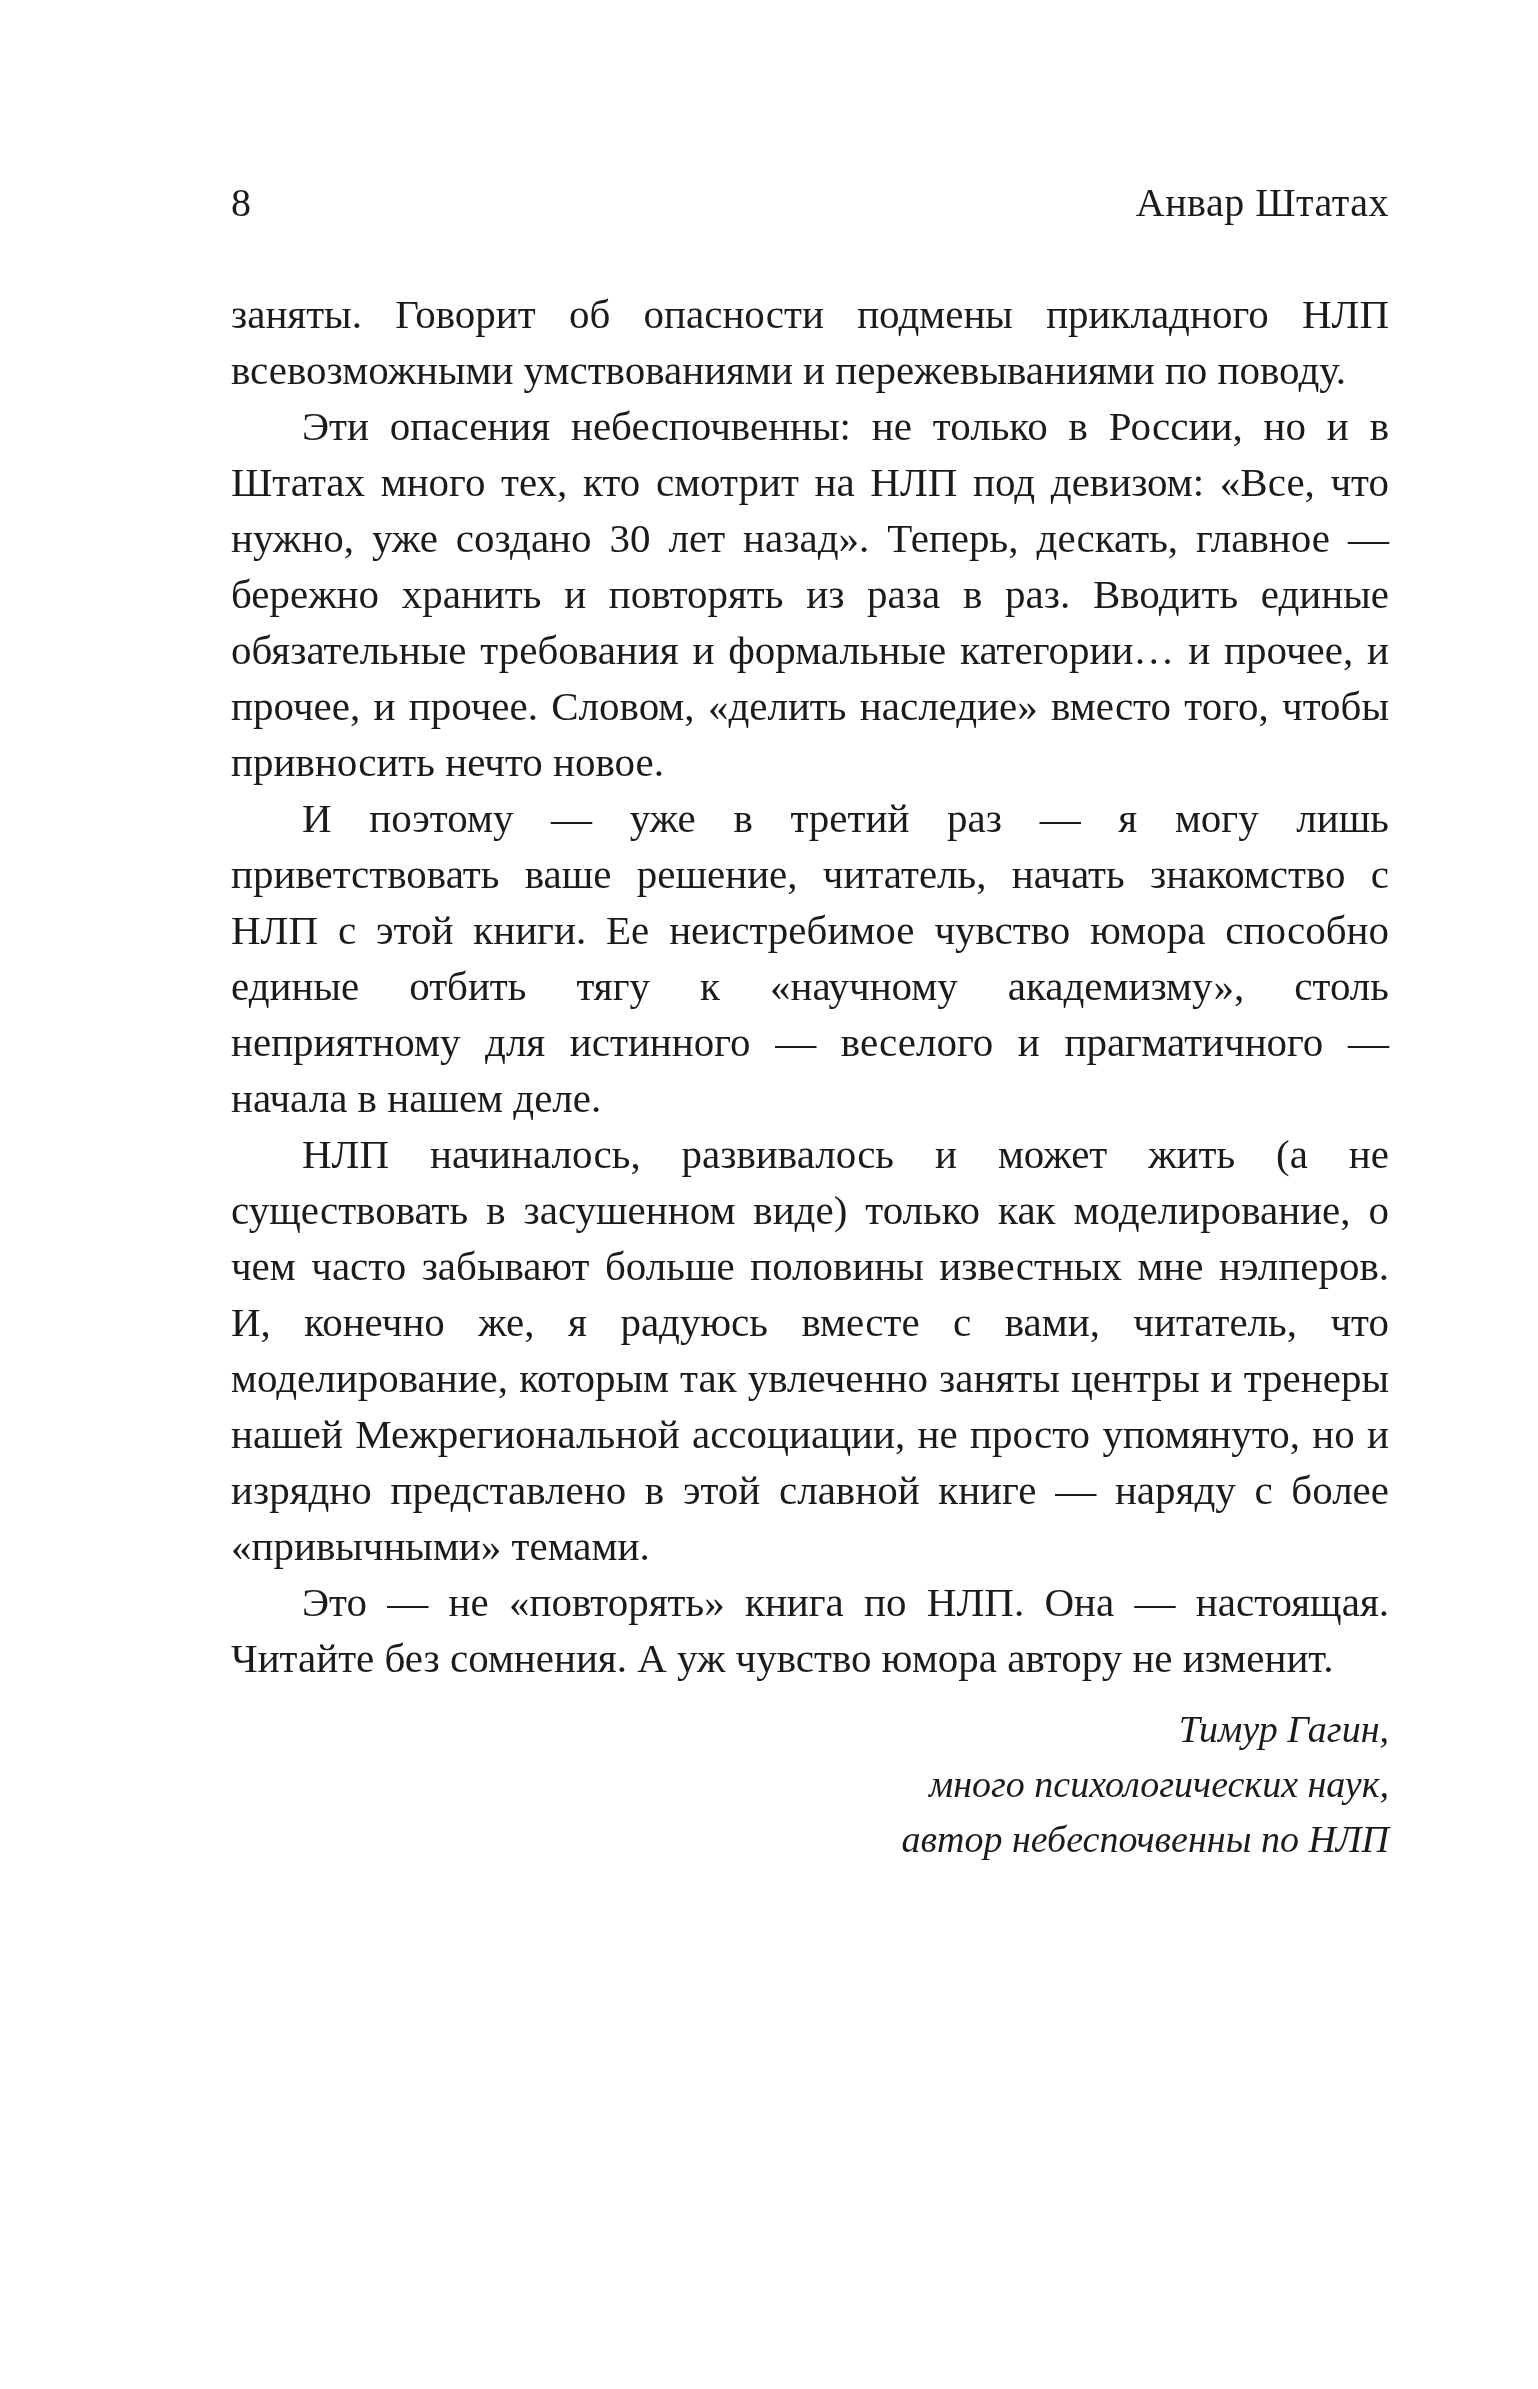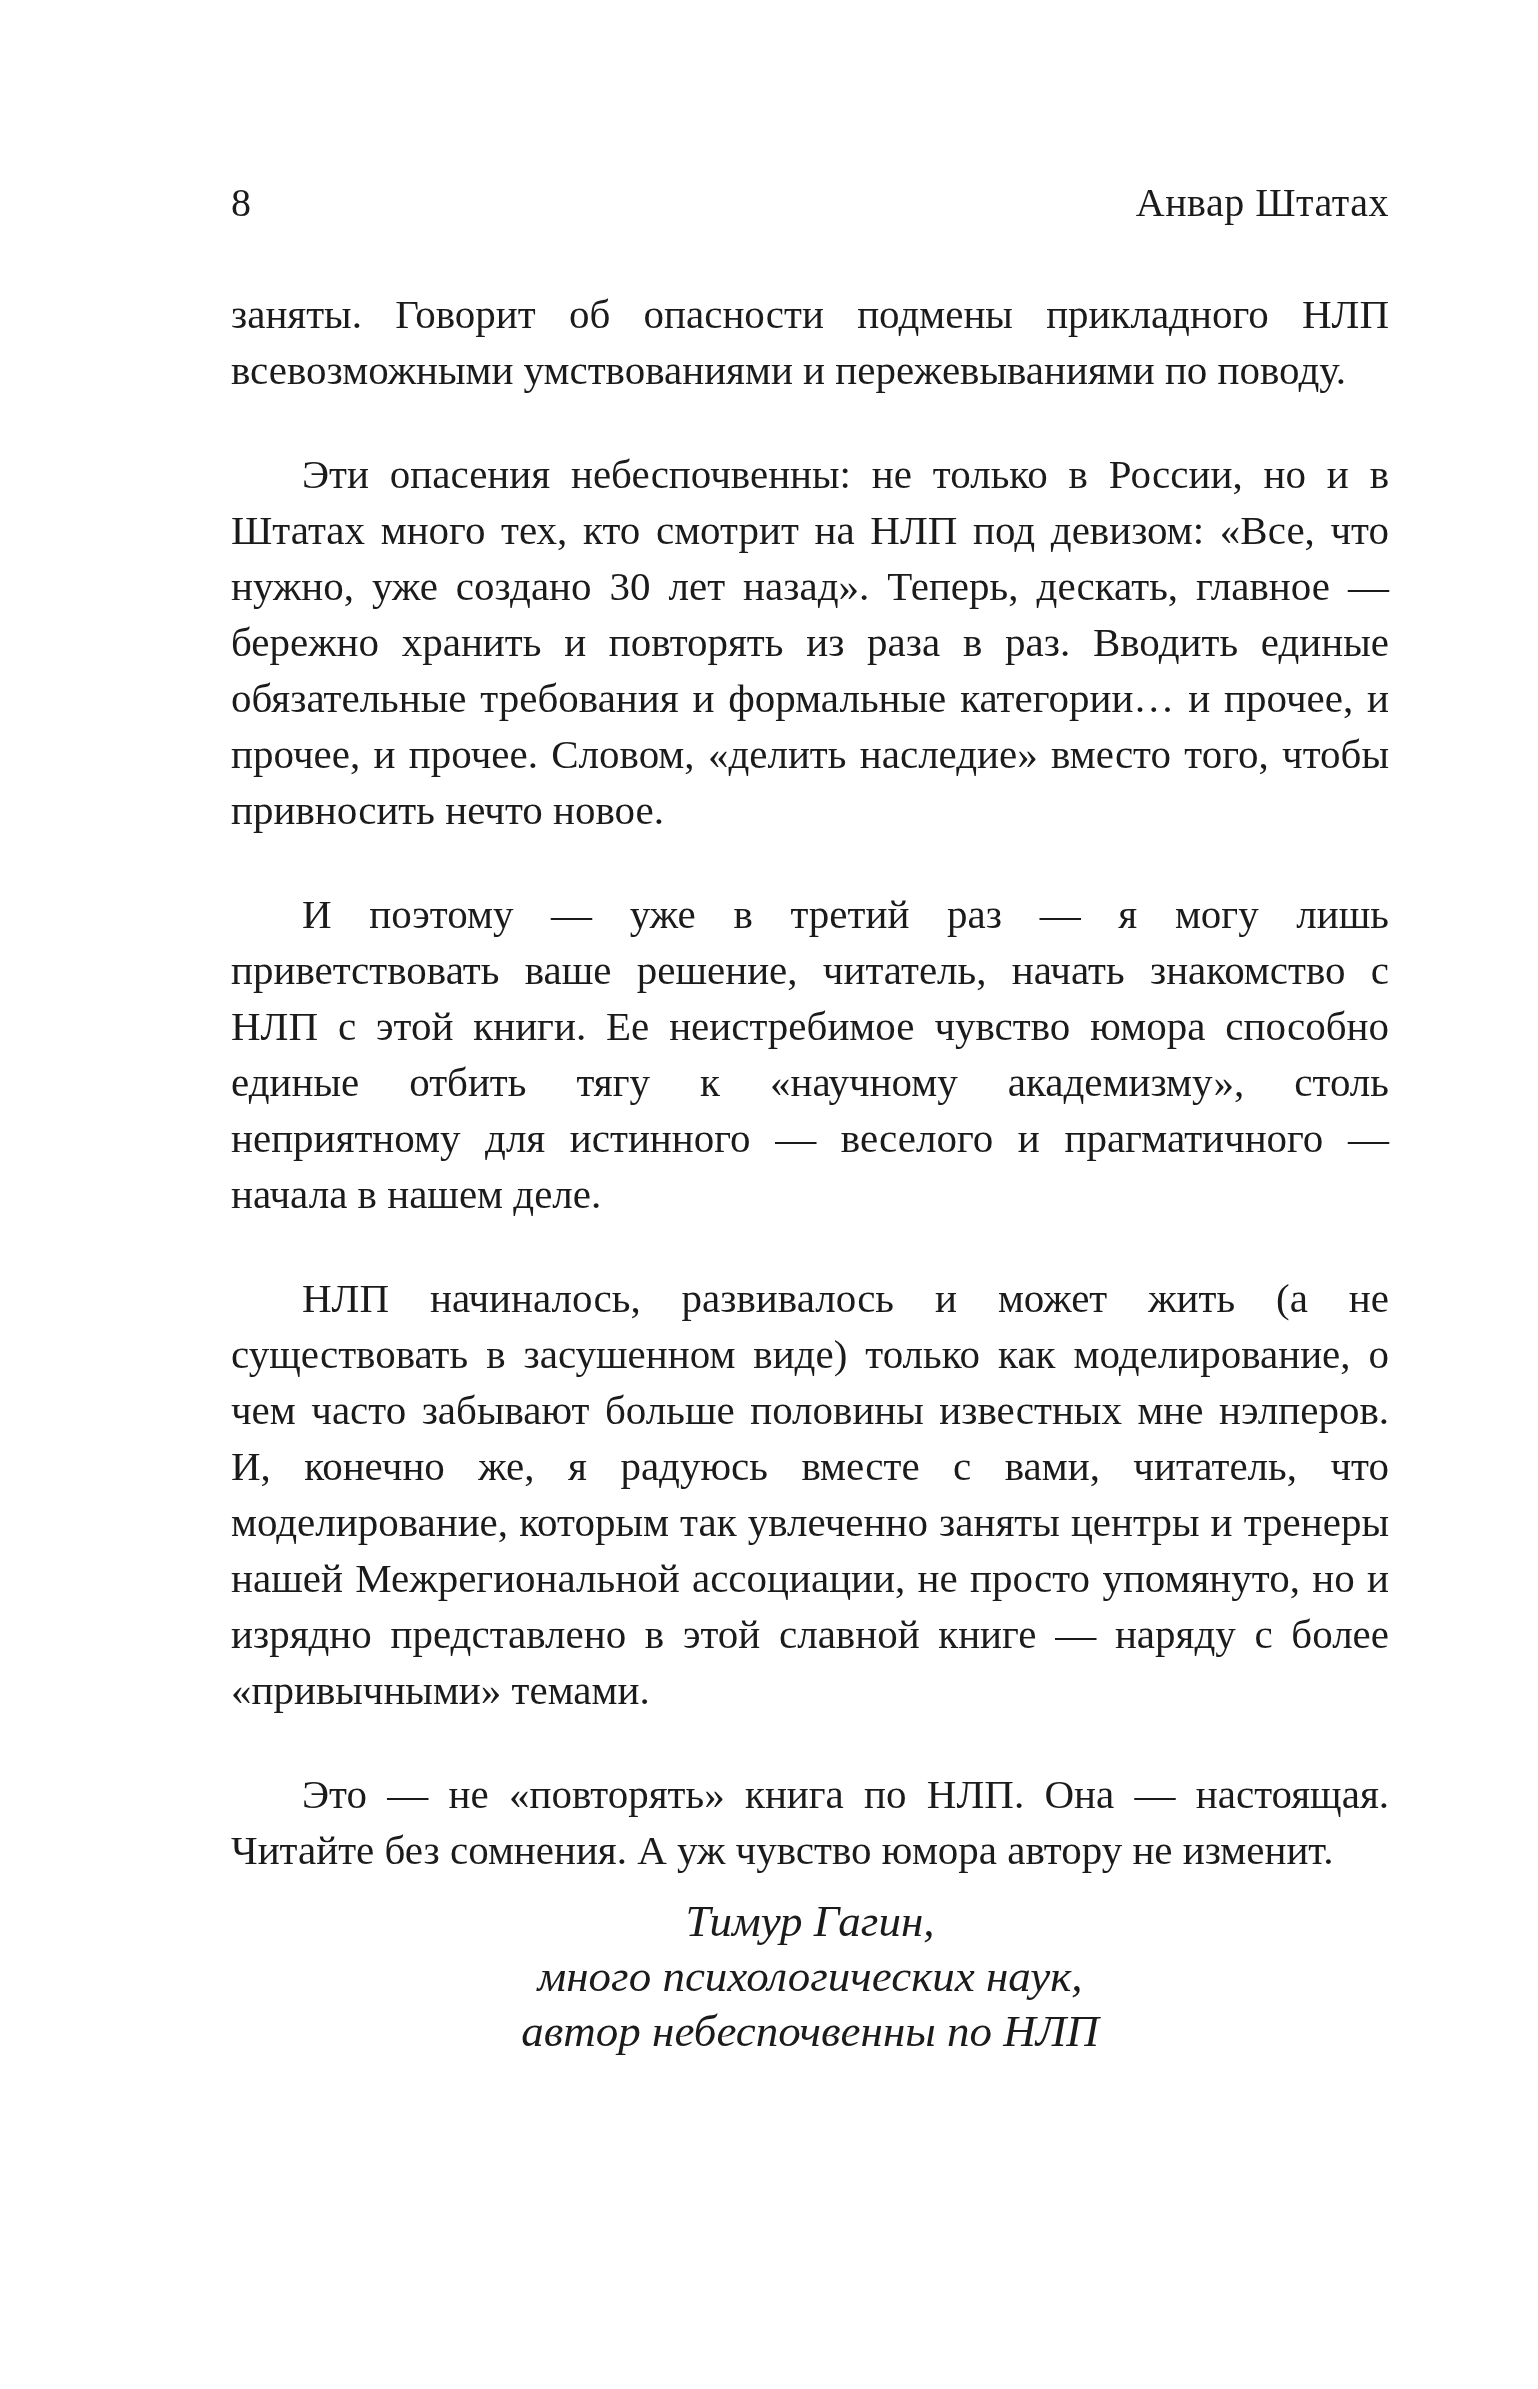--- a/index.html
+++ b/index.html
@@ -41,29 +41,28 @@
       font-size: 41px;
       line-height: 56px;
       text-align: justify;
     }
     .para {
       margin: 0;
       padding: 0;
     }
     .para.indent {
       text-indent: 71px;
-      margin-top: 48px;
     }
     .em {
     }
     .signature {
       margin-top: 16.4px;
-      text-align: center;
+      text-align: right;
       font-style: italic;
-      font-size: 45px;
+      font-size: 38px;
       line-height: 55px;
     }
   </style>
 </head>
 <body>
 
 <div class="page">
   <div class="content">
 
     <header class="page-header">

